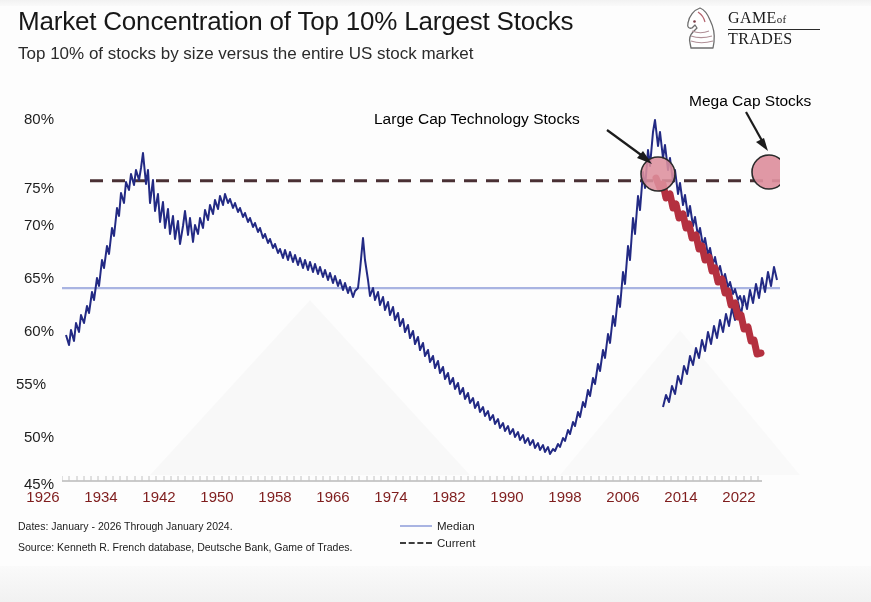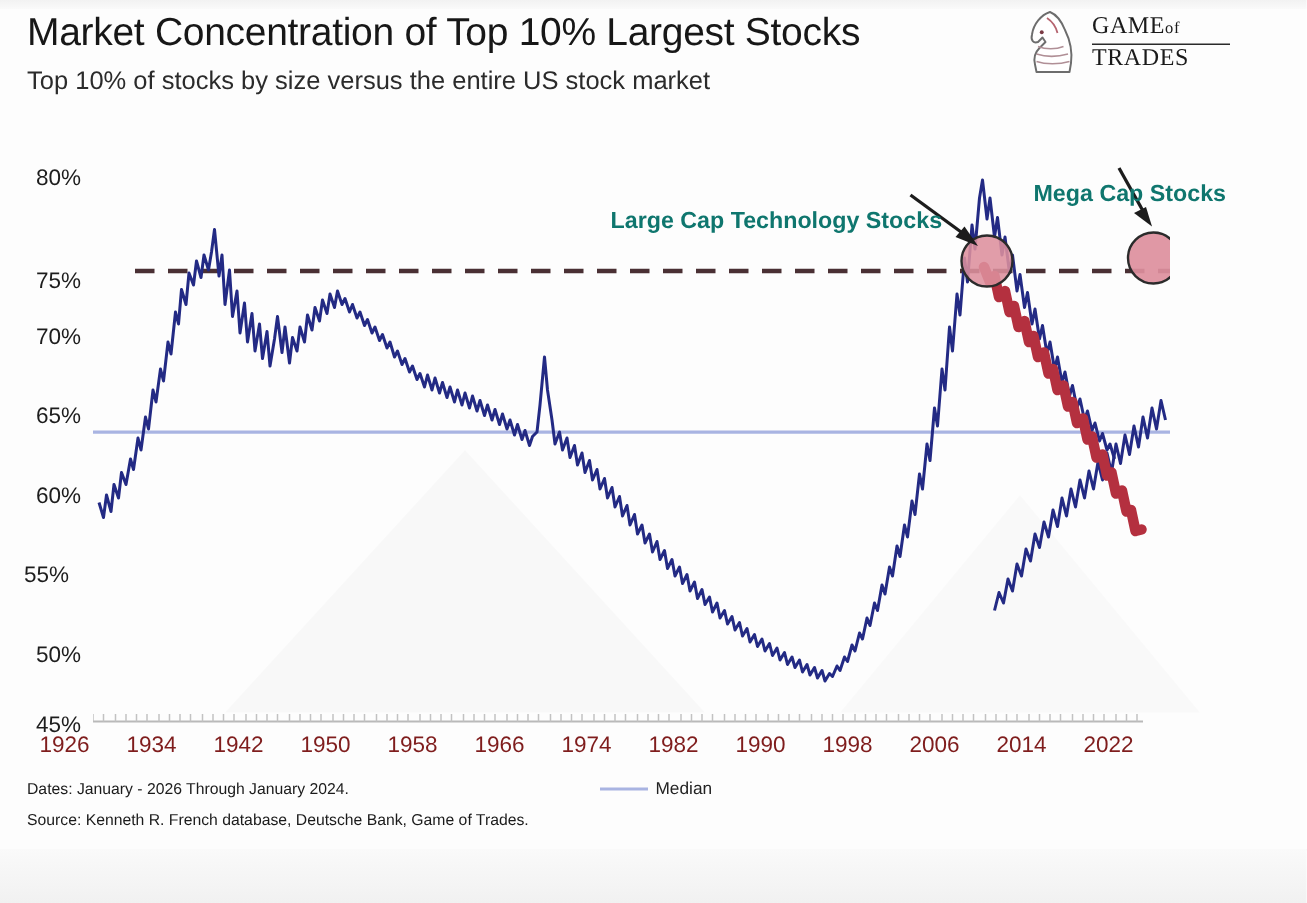--- a/index.html
+++ b/index.html
@@ -43,22 +43,22 @@
            letter-spacing:.4px;line-height:16px;}
 
   
   .plot{position:absolute;left:62px;top:110px;width:718px;height:372px;}
   svg.chart{position:absolute;left:0;top:0;}
 
   .ylab{position:absolute;font-size:15px;color:#1d1d1d;text-align:right;width:46px;}
   .xlab{position:absolute;font-size:15px;color:#7f1d1d;text-align:center;width:46px;top:488px;}
 
   
-  .anno{position:absolute;font-size:15.5px;font-weight:bold;color:#0f766e;white-space:nowrap;margin-top:29px;}
-  #anno-large{left:407px;top:110px;}
+  .anno{position:absolute;font-size:15.5px;font-weight:normal;color:#000000;white-space:nowrap;}
+  #anno-large{left:374px;top:110px;}
   #anno-mega{left:689px;top:92px;}
 
   
   .foot{position:absolute;left:18px;font-size:10.5px;font-weight:normal;color:#1b1b1b;white-space:nowrap;}
   #foot1{top:520px;}
   #foot2{top:541px;}
 
   
   .legend{position:absolute;left:398px;top:517px;}
   .lg-row{display:flex;align-items:center;height:17px;}
@@ -295,17 +295,23 @@
   <div class="foot" id="foot1">Dates: January - 2026 Through January 2024.</div>
   <div class="foot" id="foot2">Source: Kenneth R. French database, Deutsche Bank, Game of Trades.</div>
 
   <div class="legend">
     <div class="lg-row">
       <span class="lg-key">
           <i class="k-median"></i>
         </span>
       <span class="lg-txt">Median</span>
     </div>
+    <div class="lg-row">
+      <span class="lg-key">
+          <i class="k-dash"></i>
+        </span>
+      <span class="lg-txt">Current</span>
+    </div>
   </div>
 
   <div class="band-hair"></div>
   <div class="band-bottom"></div>
 </div>
 
 </body></html>

